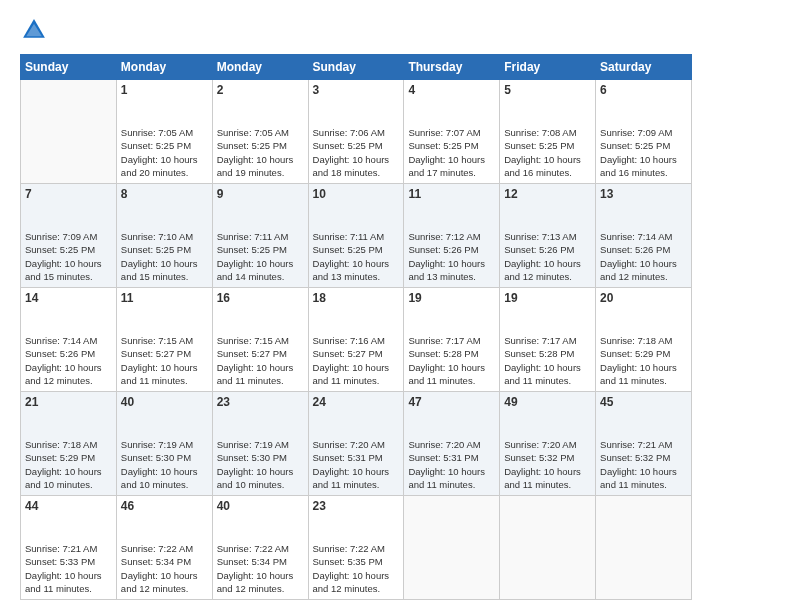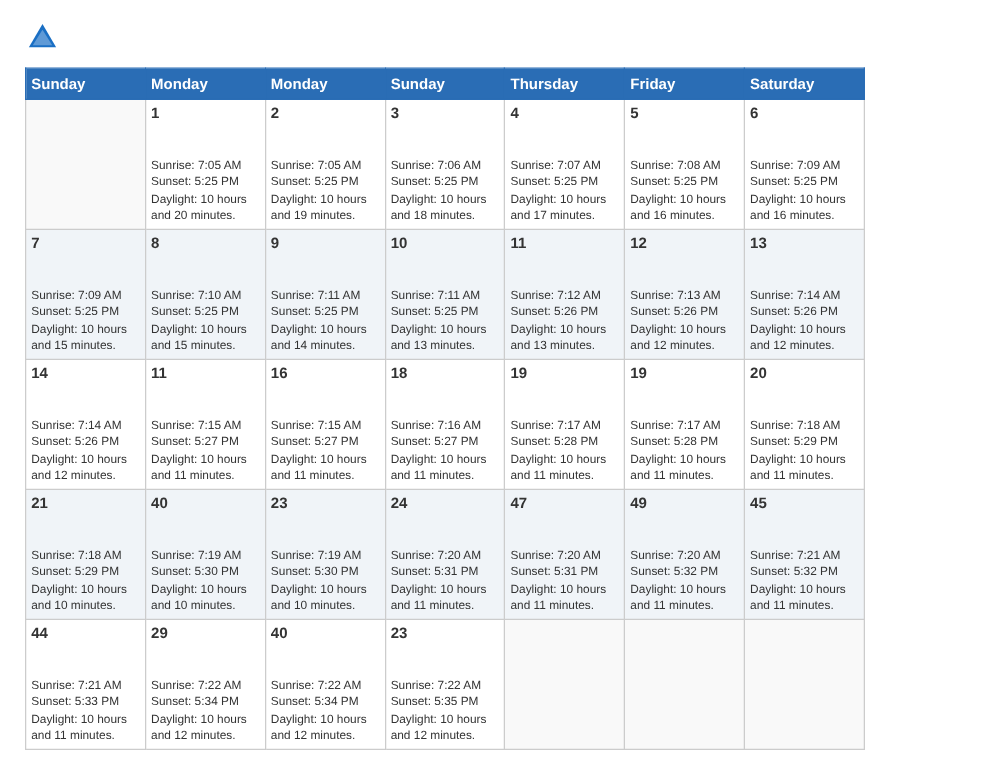--- a/index.html
+++ b/index.html
@@ -253,21 +253,21 @@
             <span class="day-num">45</span>
             <div class="day-info">Sunrise: 7:21 AM<br>Sunset: 5:32 PM<br>Daylight: 10 hours and 11 minutes.</div>
           </td>
         </tr>
         <tr>
           <td>
             <span class="day-num">44</span>
             <div class="day-info">Sunrise: 7:21 AM<br>Sunset: 5:33 PM<br>Daylight: 10 hours and 11 minutes.</div>
           </td>
           <td>
-            <span class="day-num">29</span>
+            <span class="day-num">46</span>
             <div class="day-info">Sunrise: 7:22 AM<br>Sunset: 5:34 PM<br>Daylight: 10 hours and 12 minutes.</div>
           </td>
           <td>
             <span class="day-num">40</span>
             <div class="day-info">Sunrise: 7:22 AM<br>Sunset: 5:34 PM<br>Daylight: 10 hours and 12 minutes.</div>
           </td>
           <td>
             <span class="day-num">23</span>
             <div class="day-info">Sunrise: 7:22 AM<br>Sunset: 5:35 PM<br>Daylight: 10 hours and 12 minutes.</div>
           </td>

